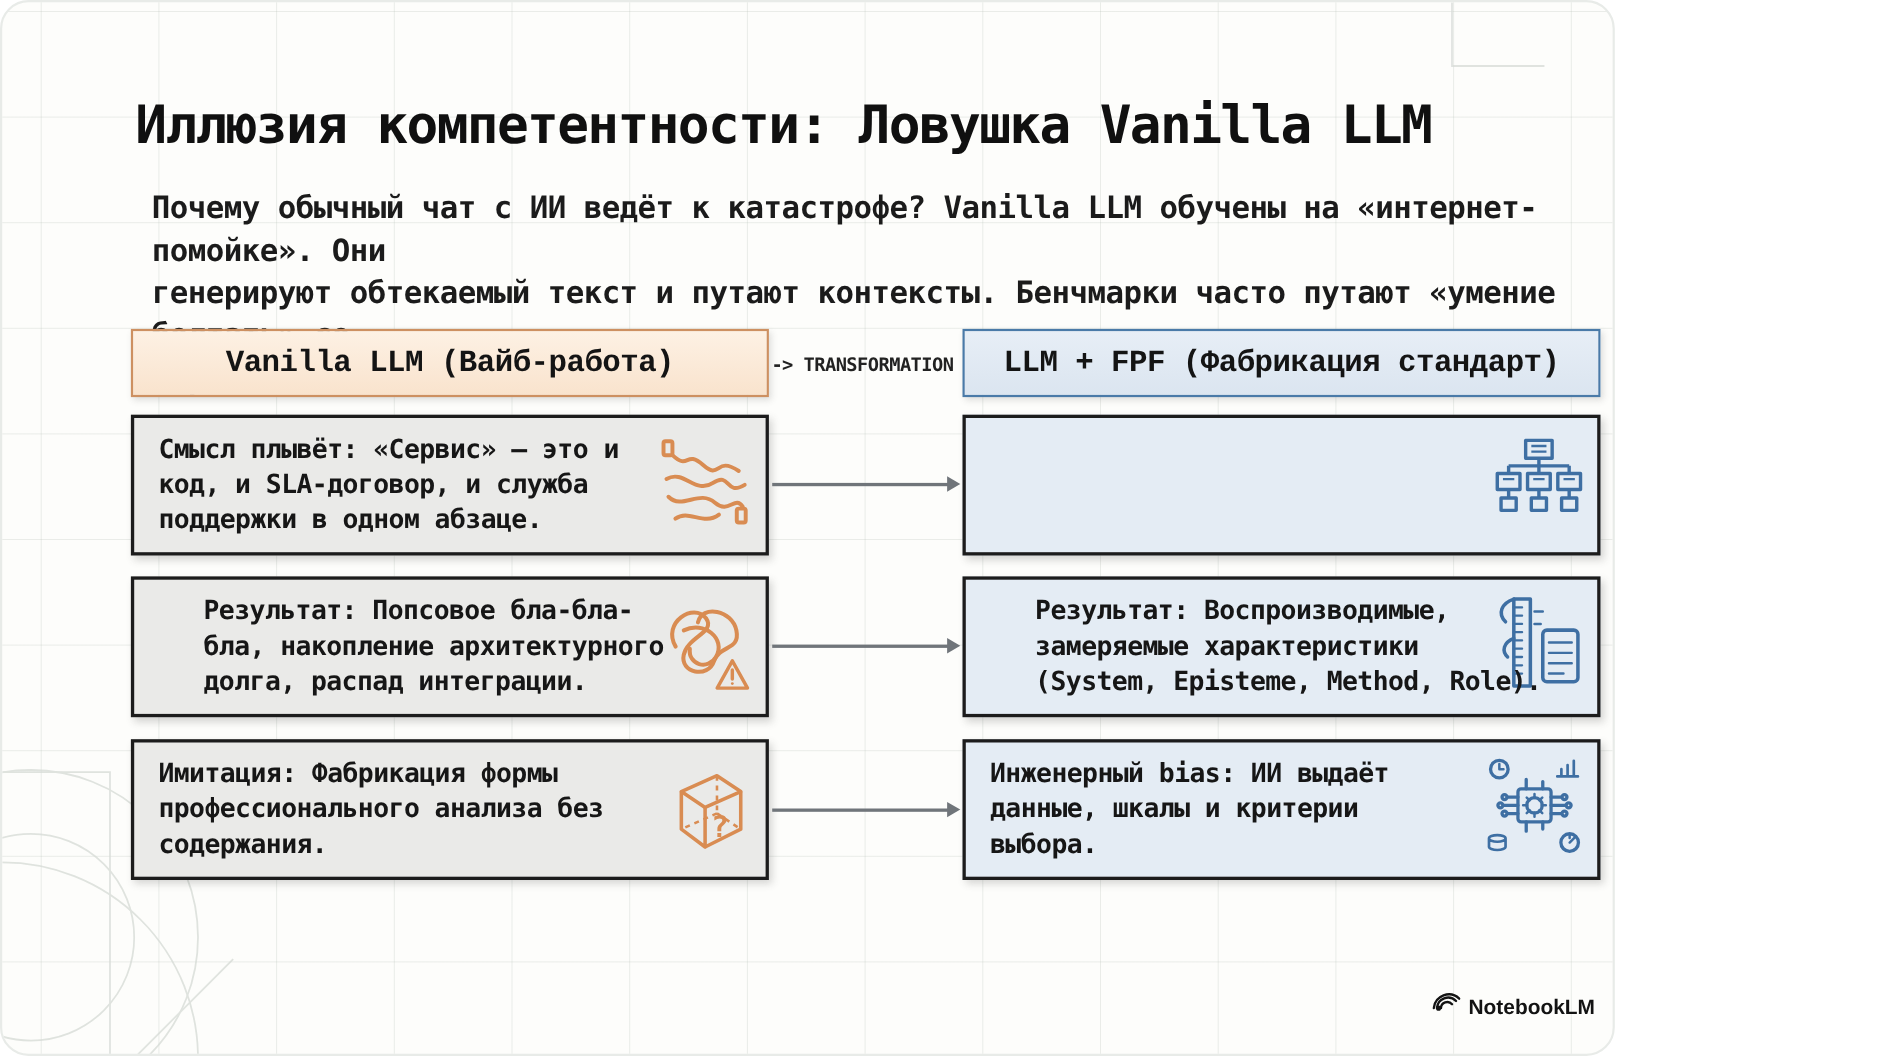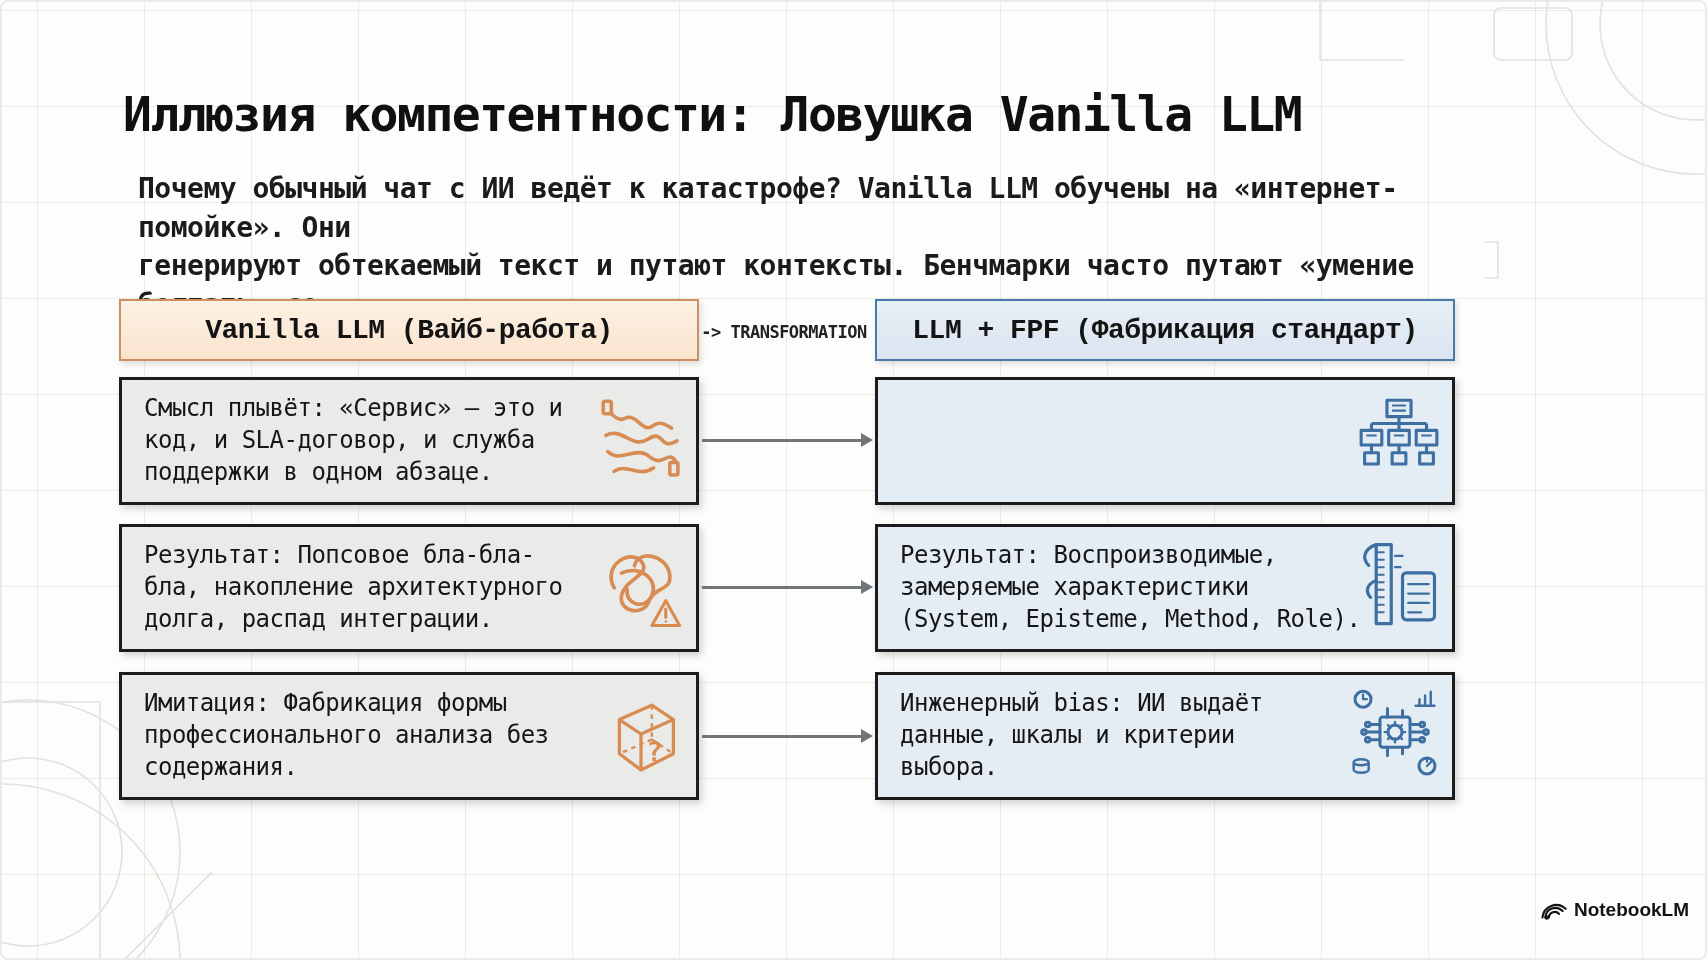--- a/index.html
+++ b/index.html
@@ -1,24 +1,24 @@
 <!DOCTYPE html>
 <html><head>
 <meta charset="utf-8">
 <style>
   html,body{margin:0;padding:0;background:#ffffff;}
   .page{
-    position:relative;width:1707px;height:960px;overflow:hidden;
+    position:relative;width:1468px;height:960px;overflow:hidden;
     background-color:#fdfdfb;
     background-image:
       linear-gradient(to right, rgba(178,188,178,0.26) 1px, transparent 1px),
       linear-gradient(to bottom, rgba(178,188,178,0.26) 1px, transparent 1px);
     background-size:107px 96px;
     background-position:35px 8px;
-    border-radius:8px;
+    border-radius:26px;
     box-sizing:border-box;
     border:2px solid #e8ebe8;
     font-family:"DejaVu Sans Mono", monospace;
     color:#141414;
   }
   .decor{position:absolute;left:0;top:0;pointer-events:none;}
   .title{
     position:absolute;left:121px;top:84px;margin:0;
     font-size:48px;font-weight:700;letter-spacing:-1.5px;color:#101010;
   }
@@ -40,37 +40,37 @@
     position:absolute;left:698px;top:320px;width:168px;text-align:center;
     font-size:17px;font-weight:700;color:#222;letter-spacing:-0.5px;
   }
   .card{
     position:absolute;width:580px;height:128px;box-sizing:border-box;
     border:3px solid #1c1c1c;display:flex;align-items:center;
     box-shadow:3px 4px 7px rgba(70,70,70,0.22);
   }
   .left-card{left:117px;background:#eaeae8;}
   .right-card{left:873px;background:#e4ecf4;}
-  .row1{top:375px;} .row2{top:522px;} .row3{top:670px;}
+  .row1{top:375px;} .row2{top:522px;padding-left:41px;} .row3{top:670px;}
   .card .txt{
     position:relative;z-index:2;padding-left:22px;margin:0;
-    font-size:24px;line-height:1.32;font-weight:400;letter-spacing:-0.5px;
+    font-size:24px;line-height:1.32;font-weight:700;letter-spacing:-0.5px;
     color:#161616;white-space:pre-line;
   }
   .card .icon{
     position:absolute;right:10px;top:50%;transform:translateY(-50%);z-index:1;
   }
   .arrow{position:absolute;left:700px;width:160px;height:3px;background:#70757a;}
   .arrow::after{
     content:"";position:absolute;right:-11px;top:-6px;
     border-left:12px solid #70757a;border-top:7.5px solid transparent;border-bottom:7.5px solid transparent;
   }
   .a1{top:437px;} .a2{top:584px;} .a3{top:733px;}
   .footer{
-    position:absolute;right:16px;bottom:30px;display:flex;align-items:flex-start;gap:7px;
+    position:absolute;right:16px;bottom:30px;display:flex;align-items:flex-end;gap:7px;
     font-family:"Liberation Sans", sans-serif;font-size:19px;font-weight:700;color:#131313;
   }
 </style>
 </head>
 <body>
 
 <div class="page">
 
   <svg class="decor" width="1707" height="960" viewBox="0 0 1707 960">
     <g fill="none" stroke="#d5dad5" stroke-width="1.6" opacity="0.75">

